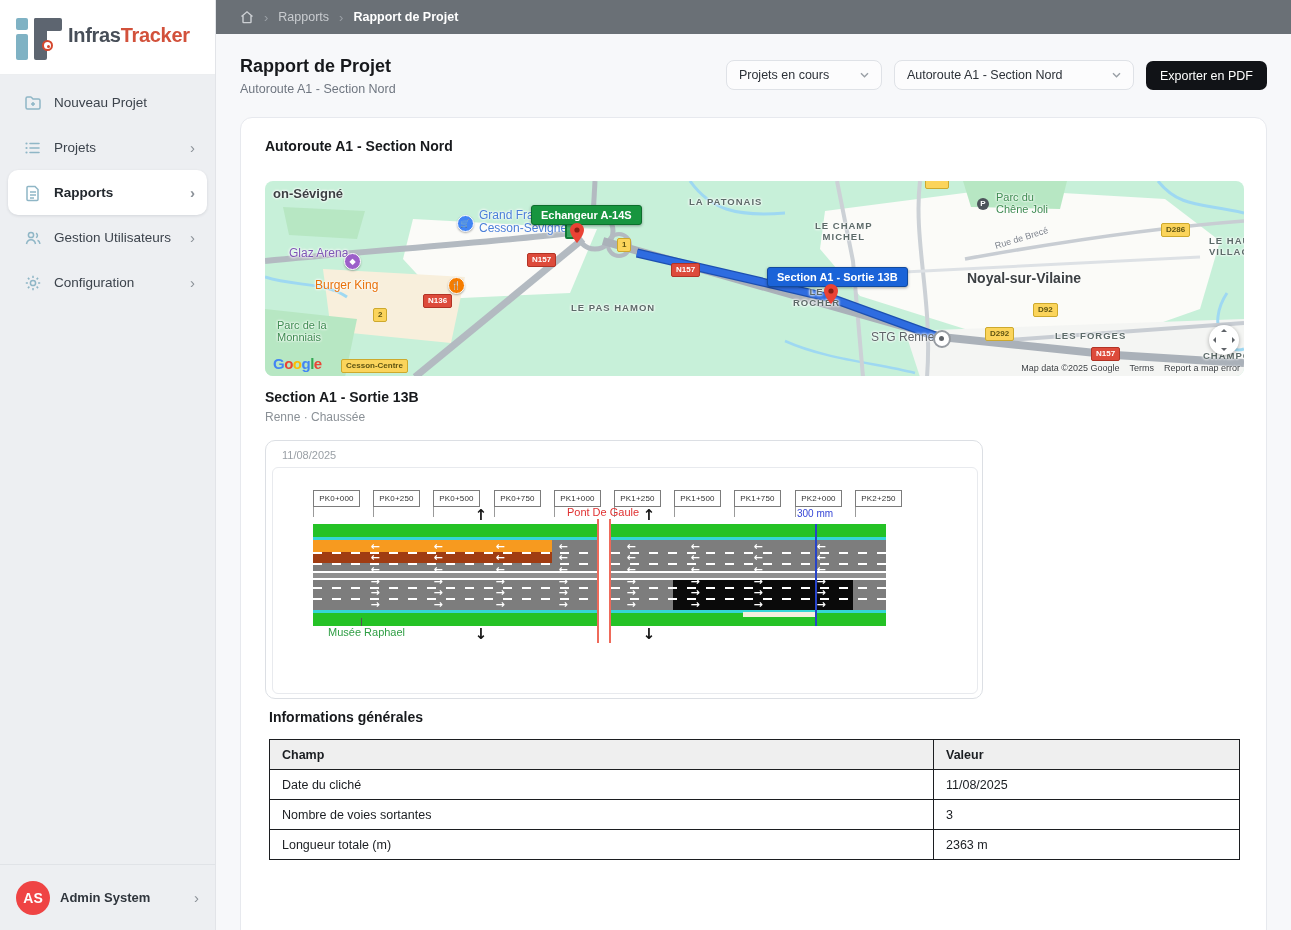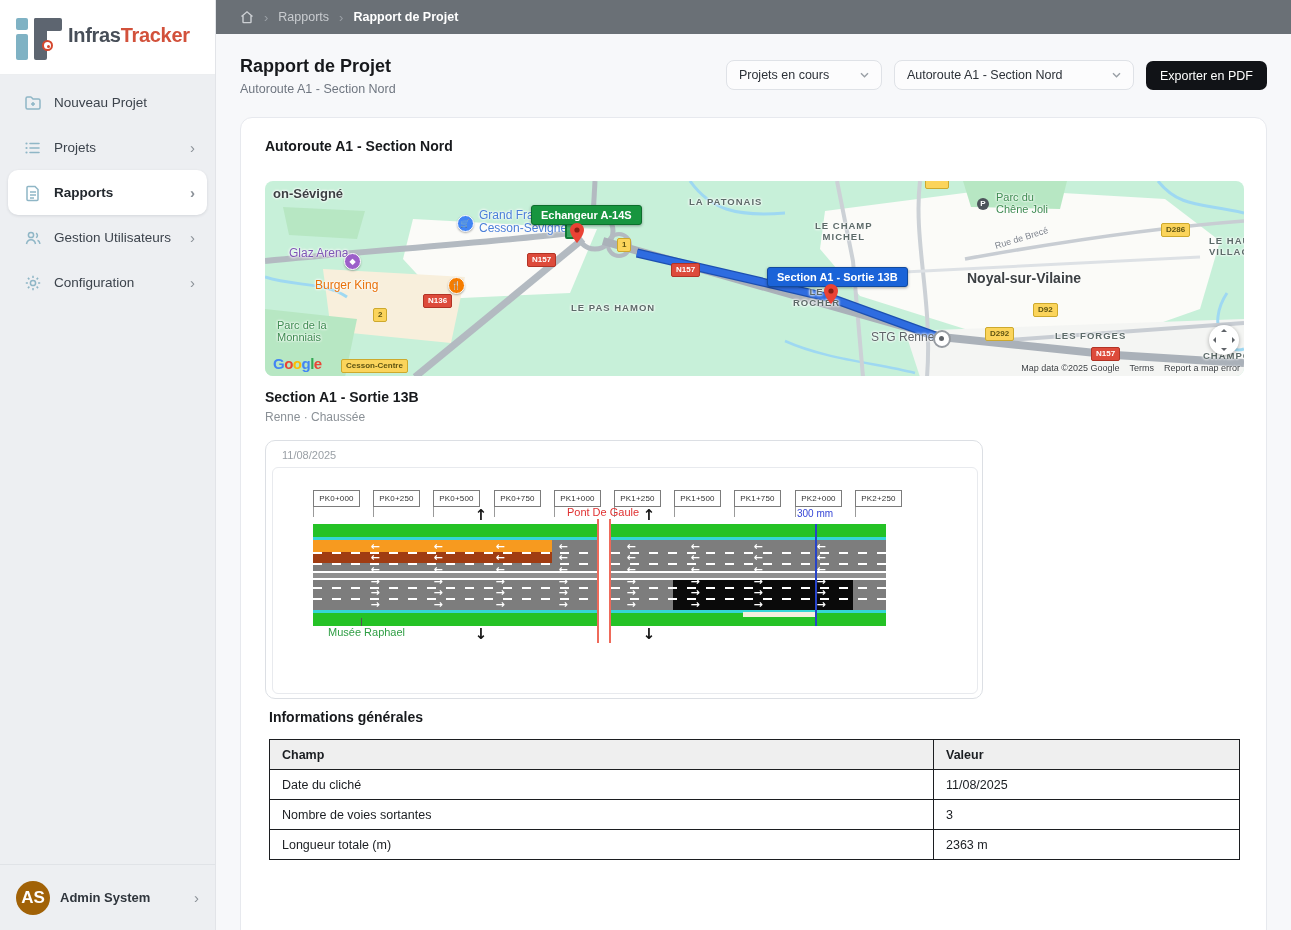--- a/index.html
+++ b/index.html
@@ -26,22 +26,22 @@
   .nav-item { position:relative; height:45px; margin:0 8px; display:flex; align-items:center;
               padding:0 12px 0 16px; color:#3c434c; font-size:13.5px; cursor:pointer; border-radius:10px;}
   .nav-item.active { background:#fff; font-weight:bold; color:#23282e;
                      box-shadow:0 1px 3px rgba(30,40,60,.12); }
   .nav-icon { width:18px; height:18px; margin-right:12px; flex:0 0 18px; }
   .nav-icon svg { display:block; }
   .nav-chevron { margin-left:auto; color:#8b9198; font-size:15px; line-height:1; }
 
   #user-area { position:absolute; left:0; bottom:0; width:100%; height:66px;
                border-top:1px solid #e0e3e7; display:flex; align-items:center; padding:0 16px; cursor:pointer;}
-  .avatar { width:34px; height:34px; border-radius:50%; background:#a16207; color:#fff;
-            font-size:17px; font-weight:bold; display:flex; align-items:center; justify-content:center; }
+  .avatar { width:34px; height:34px; border-radius:50%; background:#ef4444; color:#fff;
+            font-size:14px; font-weight:bold; display:flex; align-items:center; justify-content:center; }
   .user-name { margin-left:10px; font-size:13px; font-weight:bold; color:#2f353c; }
   #user-area .nav-chevron { margin-left:auto; }
 
   
   #breadcrumb { position:absolute; left:216px; top:0; width:1075px; height:34px; background:#6a7076;
                 display:flex; align-items:center; padding-left:24px; font-size:12.5px; color:#c9ccd0; }
   #breadcrumb .sep { margin:0 10px; color:#9aa0a6; font-size:13px; }
   #breadcrumb .current { color:#ffffff; font-weight:bold; }
   .home-icon svg { display:block; }
 

